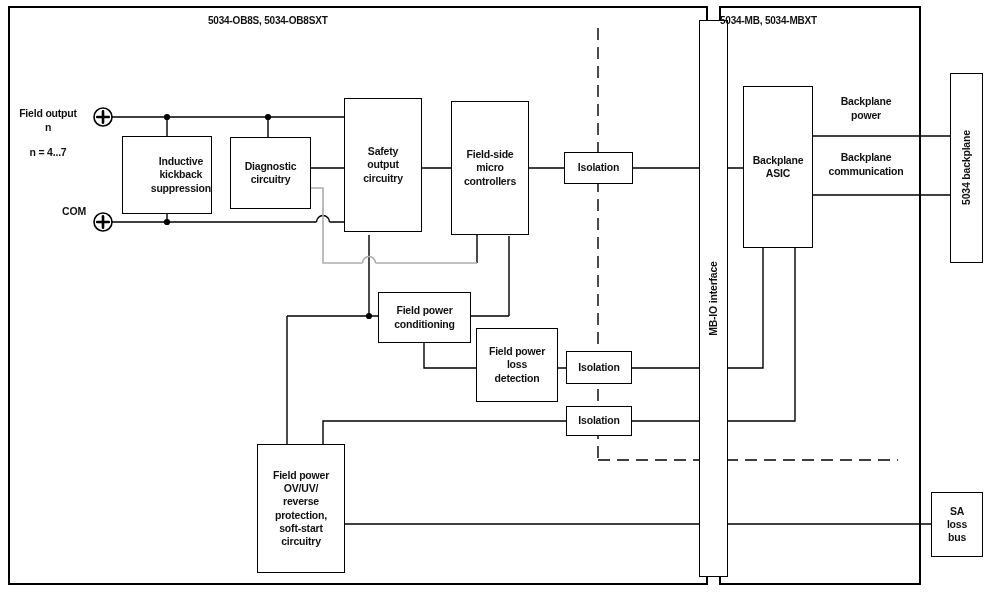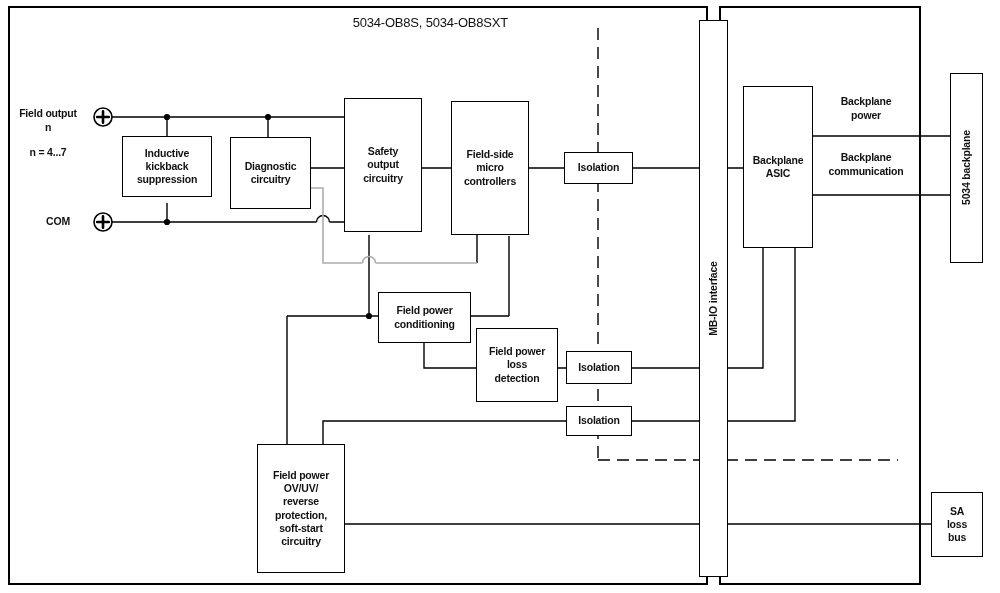--- a/index.html
+++ b/index.html
@@ -8,55 +8,55 @@
     font-family:"Liberation Sans",sans-serif;color:#111;
   }
   svg.wires{position:absolute;left:0;top:0;z-index:1;}
   .section{
     position:absolute;border:2px solid #000;background:transparent;
     box-sizing:border-box;z-index:0;
   }
   #sec-left{left:8px;top:6px;width:700px;height:579px;}
   #sec-right{left:719px;top:6px;width:202px;height:579px;}
   .title{
-    position:absolute;z-index:3;text-align:right;
-    font-size:13px;font-weight:400;letter-spacing:-0.2px;white-space:pre-line;
+    position:absolute;z-index:3;text-align:left;
+    font-size:10px;font-weight:700;letter-spacing:-0.2px;white-space:pre-line;
   }
   #title-left{left:208px;top:15px;width:300px;}
   #title-right{left:720px;top:15px;width:200px;}
   .box{
     position:absolute;background:#fff;border:1.5px solid #000;box-sizing:border-box;
     display:flex;align-items:center;justify-content:center;z-index:2;
   }
   .box span{
     font-size:10.5px;font-weight:700;letter-spacing:-0.2px;line-height:1.25;
     text-align:center;white-space:pre-line;
   }
   .box.vert span{transform:rotate(-90deg);white-space:nowrap;}
   .lbl{
     position:absolute;z-index:3;font-size:10.5px;font-weight:700;letter-spacing:-0.2px;
     line-height:1.3;text-align:center;white-space:pre-line;
   }
-  #b-inductive{left:122px;top:136px;width:90px;height:61px;}
+  #b-inductive{left:122px;top:136px;width:90px;height:78px;justify-content:flex-end;}
   #b-diagnostic{left:230px;top:137px;width:81px;height:72px;}
   #b-safety{left:344px;top:98px;width:78px;height:134px;}
   #b-micro{left:451px;top:101px;width:78px;height:134px;}
   #b-iso1{left:564px;top:152px;width:69px;height:32px;}
   #b-cond{left:378px;top:292px;width:93px;height:51px;}
   #b-loss{left:476px;top:328px;width:82px;height:74px;}
   #b-iso2{left:566px;top:351px;width:66px;height:33px;}
   #b-iso3{left:566px;top:406px;width:66px;height:30px;}
   #b-ovuv{left:257px;top:444px;width:88px;height:129px;}
   #b-mbio{left:699px;top:20px;width:29px;height:557px;}
   #b-asic{left:743px;top:86px;width:70px;height:162px;}
   #b-bp5034{left:950px;top:73px;width:33px;height:190px;}
   #b-sabus{left:931px;top:492px;width:52px;height:65px;}
   #lbl-safety{left:8px;top:107px;width:80px;}
   #lbl-range{left:8px;top:146px;width:80px;}
-  #lbl-com{left:30px;top:215px;width:56px;}
+  #lbl-com{left:30px;top:205px;width:56px;text-align:right;}
   #lbl-bp-power{left:811px;top:95px;width:110px;}
   #lbl-bp-comm{left:806px;top:151px;width:120px;}
 </style>
 </head>
 <body>
 
 <div class="stage">
 
   <div class="section" id="sec-left"></div>
   <div class="section" id="sec-right"></div>
@@ -96,20 +96,21 @@
         <path d="M103 111.2 V122.8 M97.2 117 H108.8" stroke-width="2.6" stroke-linecap="round" fill="none"></path>
       </g>
       <g>
         <circle cx="103" cy="222" r="9"></circle>
         <path d="M103 216.2 V227.8 M97.2 222 H108.8" stroke-width="2.6" stroke-linecap="round" fill="none"></path>
       </g>
     </g>
   </svg>
 
   <div class="title" id="title-left">5034-OB8S, 5034-OB8SXT</div>
+  <div class="title" id="title-right">5034-MB, 5034-MBXT</div>
 
   <div class="lbl" id="lbl-safety">Field output
 n</div>
   <div class="lbl" id="lbl-range">n = 4...7</div>
   <div class="lbl" id="lbl-com">COM</div>
 
   <div class="box" id="b-inductive">
     <span>Inductive
 kickback
 suppression</span>

